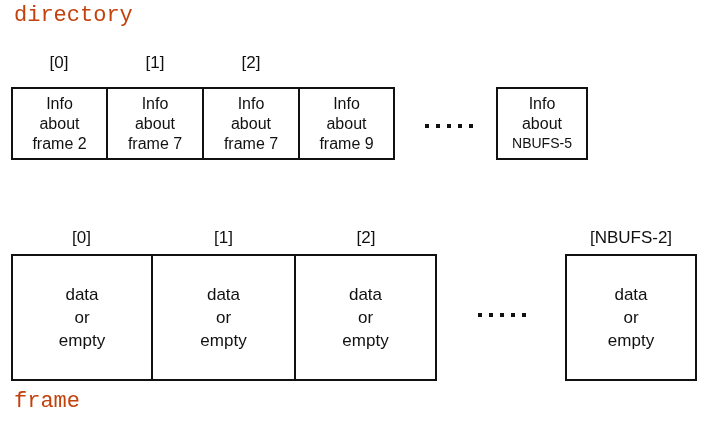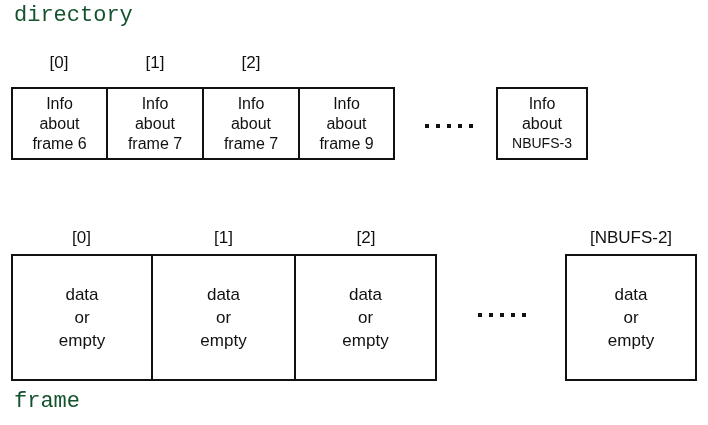--- a/index.html
+++ b/index.html
@@ -16,21 +16,21 @@
     font-family: "Liberation Sans", sans-serif;
     color: #111111;
   }
 
   
   .caption {
     position: absolute;
     font-family: "Liberation Mono", monospace;
     font-size: 22px;
     line-height: 26px;
-    color: #14532d;
+    color: #c2410c;
     white-space: nowrap;
   }
   #caption-directory { left: 14px; top: 3px; }
   #caption-frames    { left: 14px; top: 389px; }
 
   
   .index-label {
     position: absolute;
     font-size: 17px;
     line-height: 20px;
@@ -115,21 +115,21 @@
 
   <div id="caption-directory" class="caption">directory</div>
 
   <div class="index-label" style="left:11px; top:53px; width:96px;">[0]</div>
   <div class="index-label" style="left:107px; top:53px; width:96px;">[1]</div>
   <div class="index-label" style="left:203px; top:53px; width:96px;">[2]</div>
 
   <div class="box dir-cell first" style="left:11px; width:96px;">
     <span class="line">Info</span>
     <span class="line">about</span>
-    <span class="line">frame 6</span>
+    <span class="line">frame 2</span>
   </div>
 
   <div class="box dir-cell" style="left:107px; width:96px;">
     <span class="line">Info</span>
     <span class="line">about</span>
     <span class="line">frame 7</span>
   </div>
 
   <div class="box dir-cell" style="left:203px; width:96px;">
     <span class="line">Info</span>
@@ -147,21 +147,21 @@
     <span></span>
     <span></span>
     <span></span>
     <span></span>
     <span></span>
   </div>
 
   <div class="box dir-cell dir-standalone" style="left:496px; width:92px;">
     <span class="line">Info</span>
     <span class="line">about</span>
-    <span class="line small">NBUFS-3</span>
+    <span class="line small">NBUFS-5</span>
   </div>
 
   <div class="index-label" style="left:11px; top:228px; width:141px;">[0]</div>
   <div class="index-label" style="left:152px; top:228px; width:143px;">[1]</div>
   <div class="index-label" style="left:295px; top:228px; width:142px;">[2]</div>
   <div class="index-label" style="left:565px; top:228px; width:132px;">[NBUFS-2]</div>
 
   <div class="box frame-cell first" style="left:11px; width:141px;">
     <span class="line">data</span>
     <span class="line">or</span>

